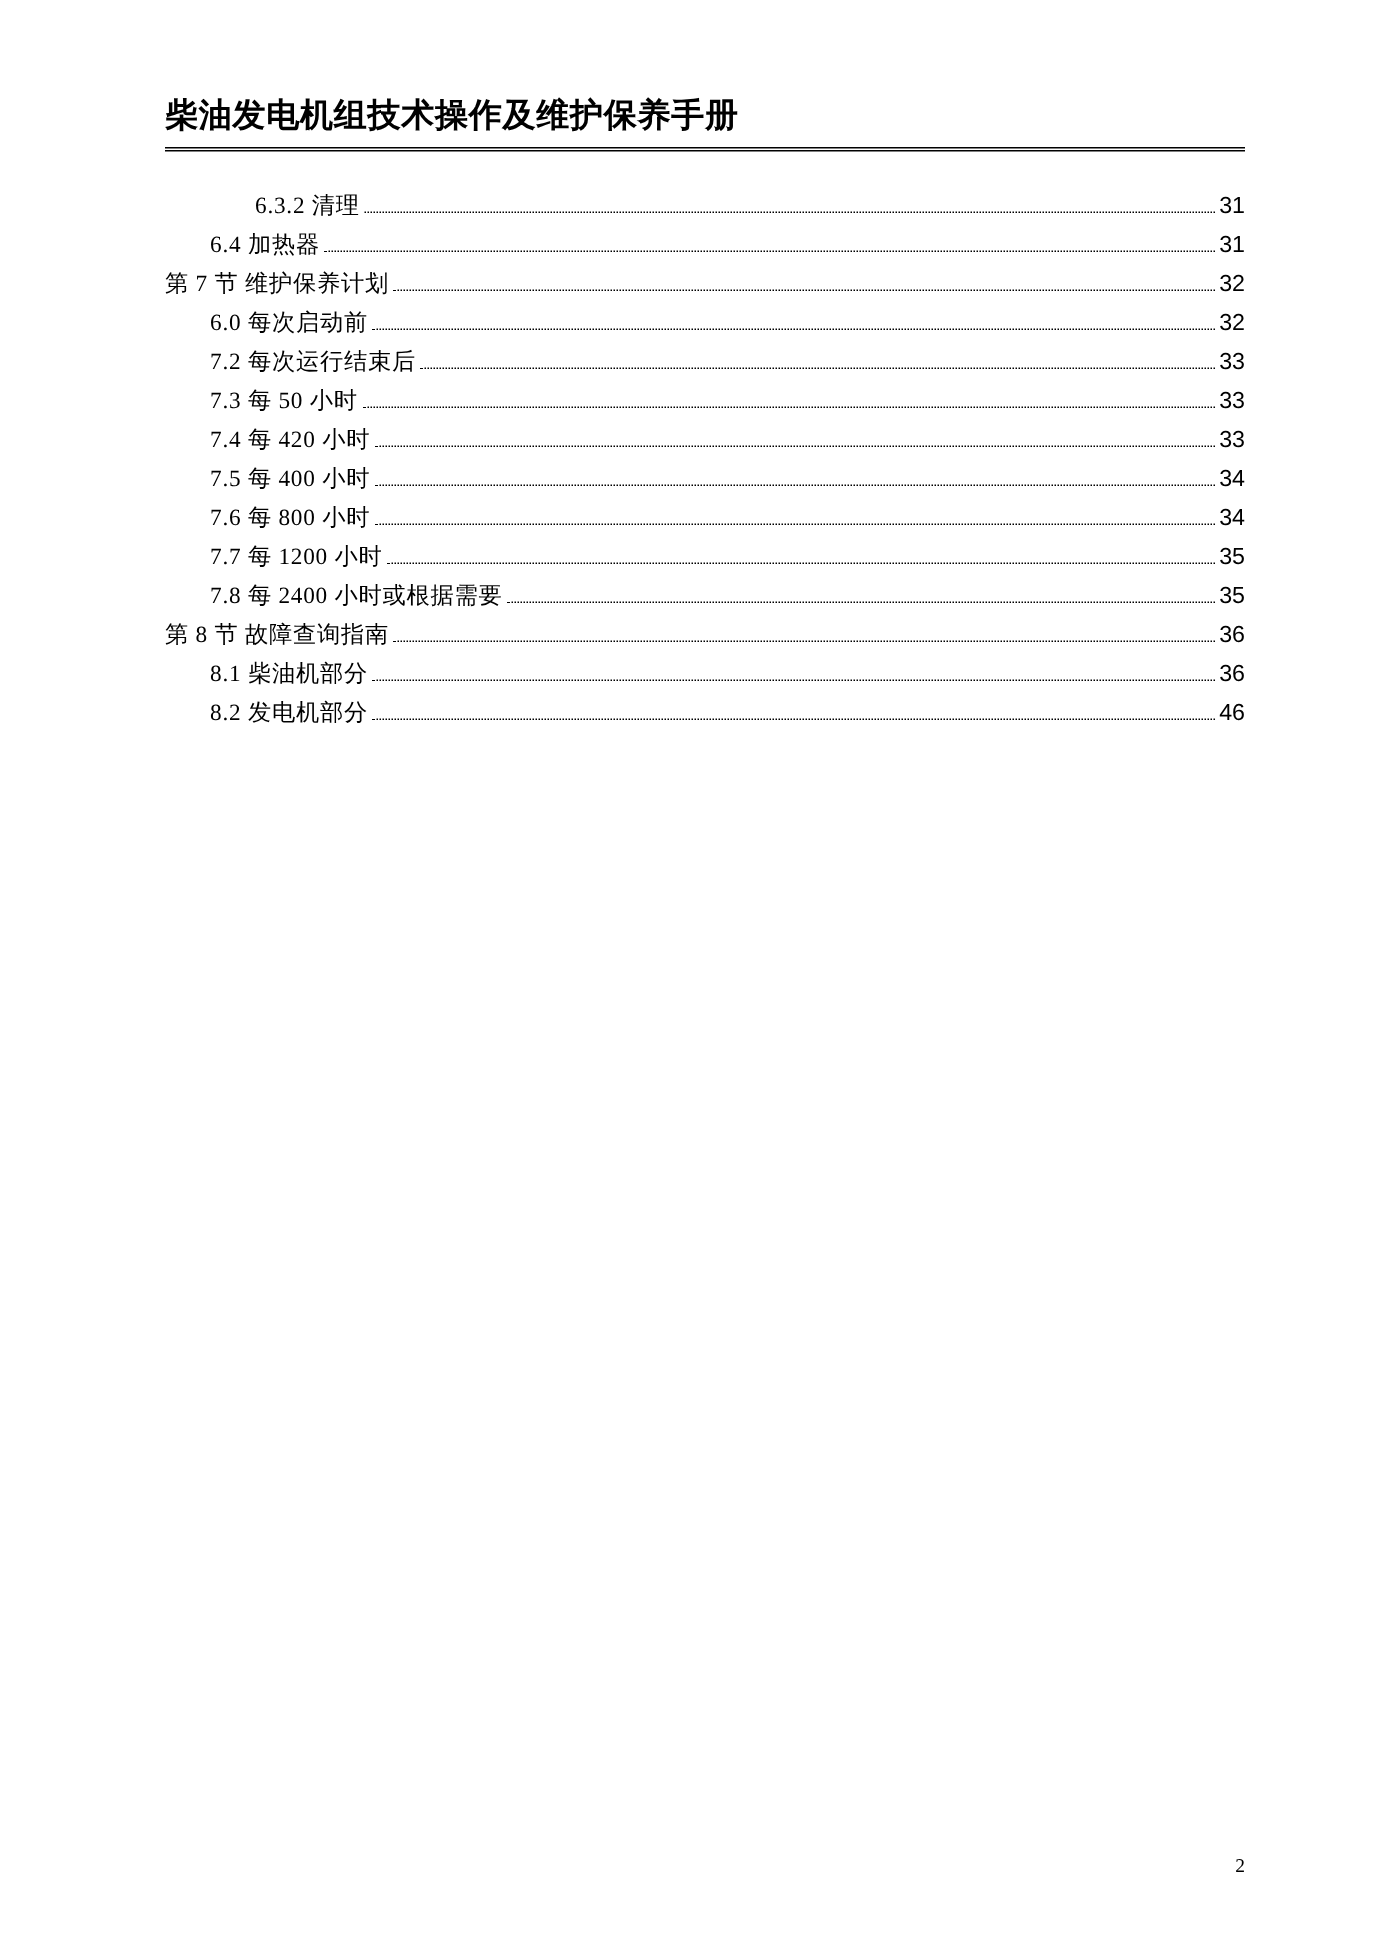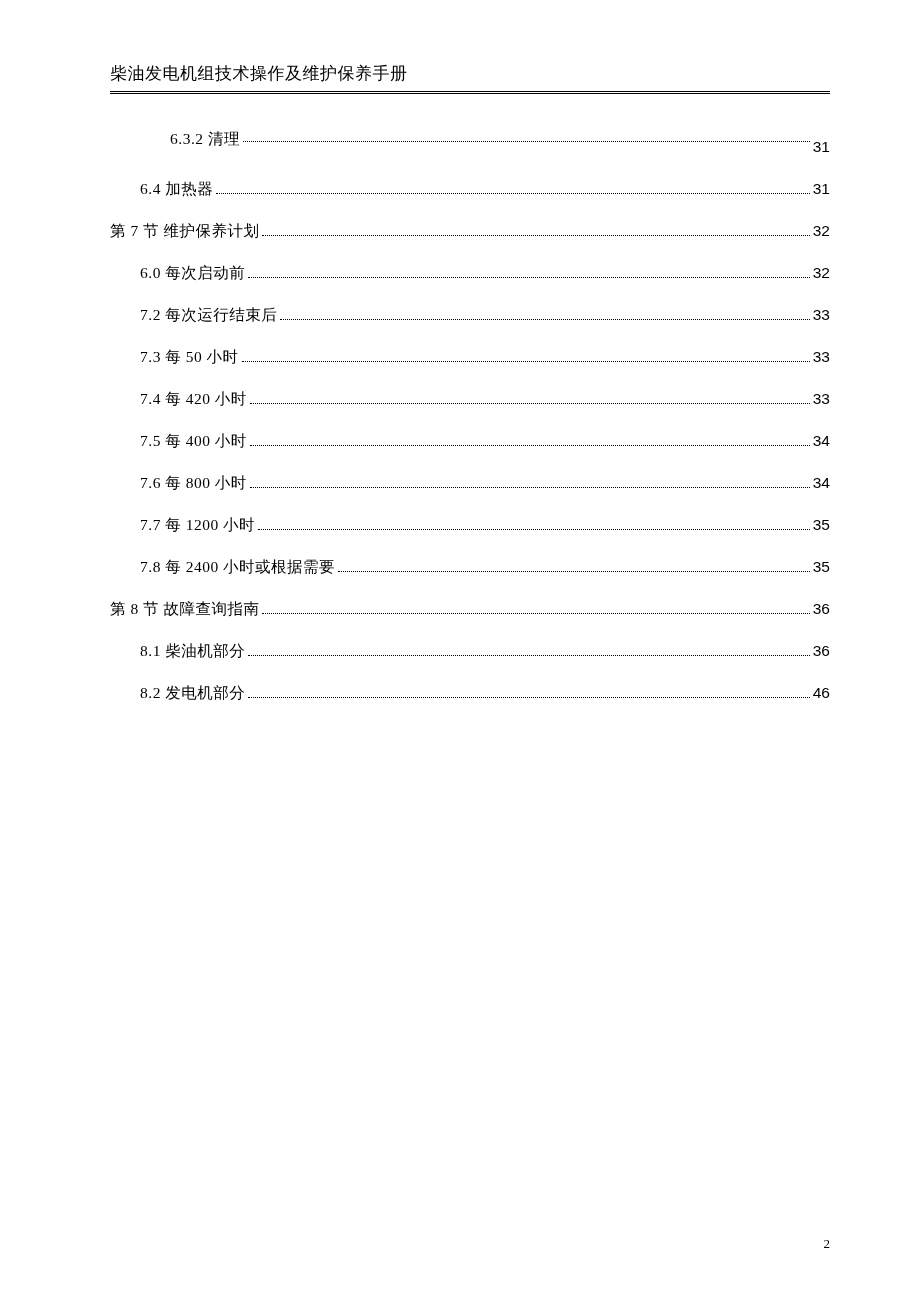--- a/index.html
+++ b/index.html
@@ -8,22 +8,22 @@
     height: 1302px;
     background: #fff;
     font-family: "SimSun", "Songti SC", serif;
     position: relative;
   }
   .page {
     padding: 62px 90px 0 110px;
   }
   .header-title {
     font-family: "KaiTi", "STKaiti", serif;
-    font-weight: normal;
-    font-size: 17px;
+    font-weight: bold;
+    font-size: 22px;
     letter-spacing: 0.5px;
     padding-bottom: 6px;
   }
   .header-rule {
     border: none;
     border-top: 1.5px solid #000;
     margin-bottom: 1px;
   }
   .header-rule2 {
     border: none;
@@ -45,25 +45,24 @@
     letter-spacing: 0.5px;
   }
   .leader {
     flex: 1;
     border-bottom: 1.5px dotted #000;
     margin: 0 3px 4px 3px;
     height: 0.6em;
   }
   .toc-page {
     font-family: Arial, "SimSun", serif;
-    margin-top: 16px;
   }
   .indent-0 { padding-left: 0px; }
   .indent-1 { padding-left: 30px; }
-  .indent-2 { padding-left: 60px; align-items: center; }
+  .indent-2 { padding-left: 60px; }
   .page-number {
     position: absolute;
     bottom: 50px;
     right: 90px;
     font-size: 13px;
     font-family: "Times New Roman", serif;
   }
 </style>
 </head>
 <body>

